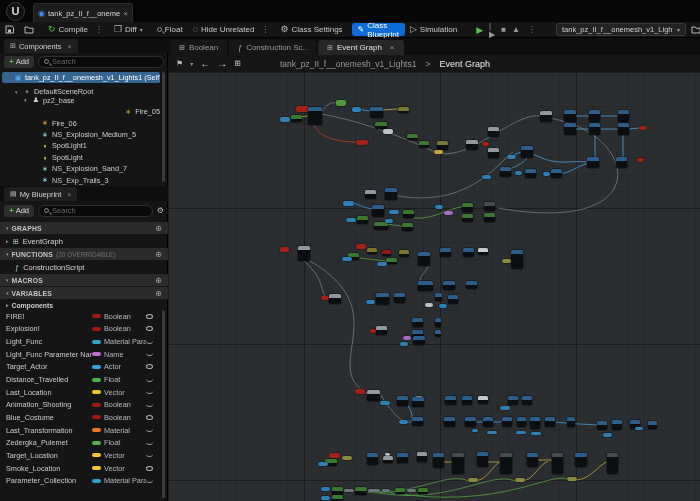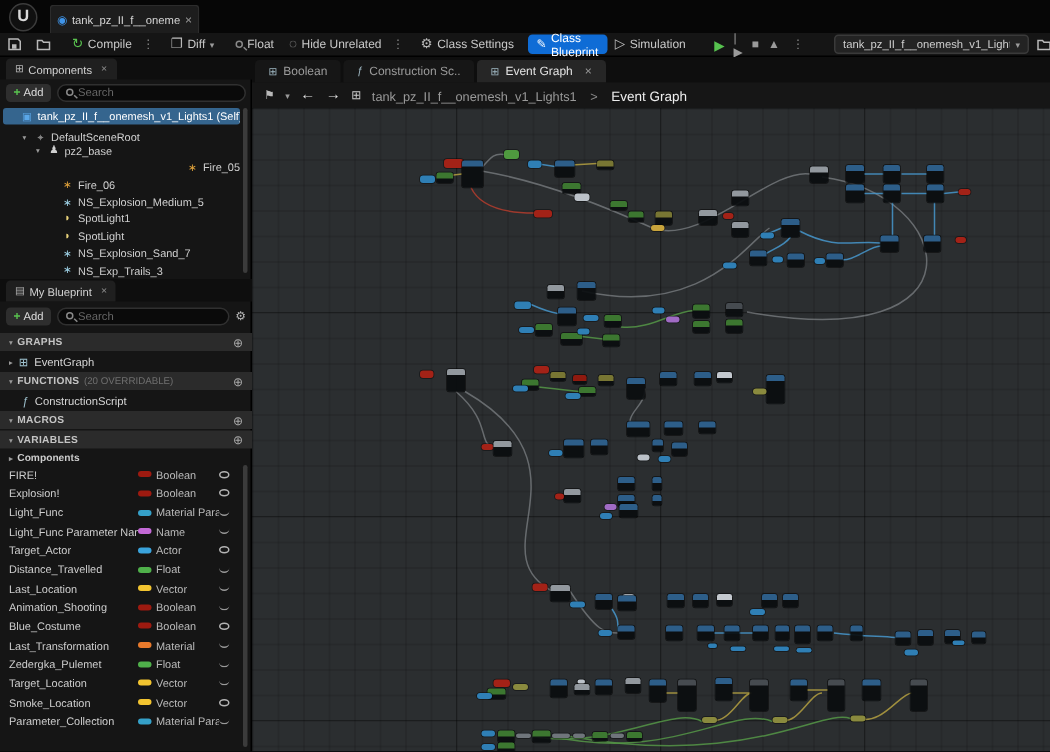--- a/index.html
+++ b/index.html
@@ -68,21 +68,21 @@
   #graphcol{position:absolute;left:168px;top:38px;width:532px;height:463px;background:#0f0f0f;}
   #gtabs{position:absolute;left:0;top:0;width:532px;height:17px;background:#0e0e0e;display:flex;align-items:flex-end;gap:2px;padding-left:2px;}
   .gtab{height:15px;display:flex;align-items:center;gap:4px;padding:0 9px;font-size:8px;color:#9b9b9b;background:#161616;border-radius:3px 3px 0 0;}
   .gtab.active{background:#262626;color:#e3e3e3;}
   .gtab .ic{font-size:7px;color:#9fb7c2;}
   .gtab .x{color:#9a9a9a;font-size:8px;margin-left:4px;}
   #gbread{position:absolute;left:0;top:17px;width:532px;height:17px;background:#161616;display:flex;align-items:center;gap:7px;padding:0 8px;font-size:9px;}
   #gbread .flag{color:#b9b9b9;font-size:8px;}
   #gbread .nav{color:#e0e0e0;font-size:10px;}
   #gbread .gicon{color:#c9c9c9;font-size:8px;}
-  #gbread .asset{color:#9a9a9a;font-size:8.5px;}
+  #gbread .asset{color:#9a9a9a;font-size:8.5px;margin-left:32px;}
   #gbread .sep{color:#8a8a8a;background:none;width:auto;height:auto;font-size:8.5px;}
   #gbread .page{color:#ededed;font-size:9px;}
 
   #canvas{position:absolute;left:0;top:34px;width:532px;height:429px;overflow:hidden;
     background-color:#2b2e30;
     background-image:
       linear-gradient(rgba(0,0,0,.30) 1px, transparent 1px),
       linear-gradient(90deg, rgba(0,0,0,.30) 1px, transparent 1px),
       linear-gradient(rgba(0,0,0,.10) 1px, transparent 1px),
       linear-gradient(90deg, rgba(0,0,0,.10) 1px, transparent 1px);

